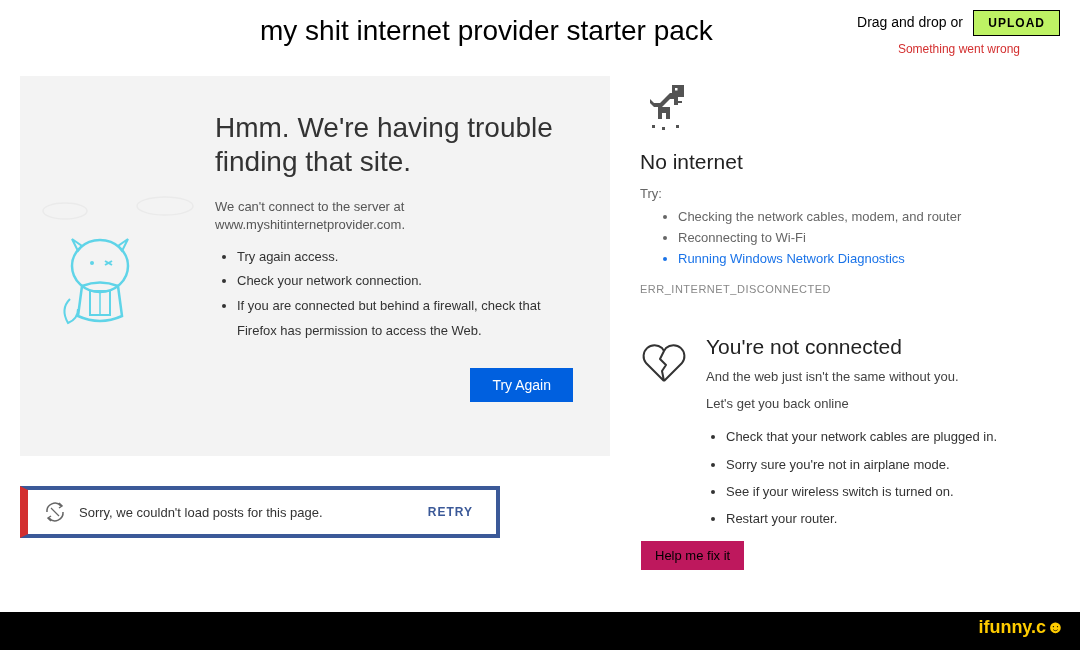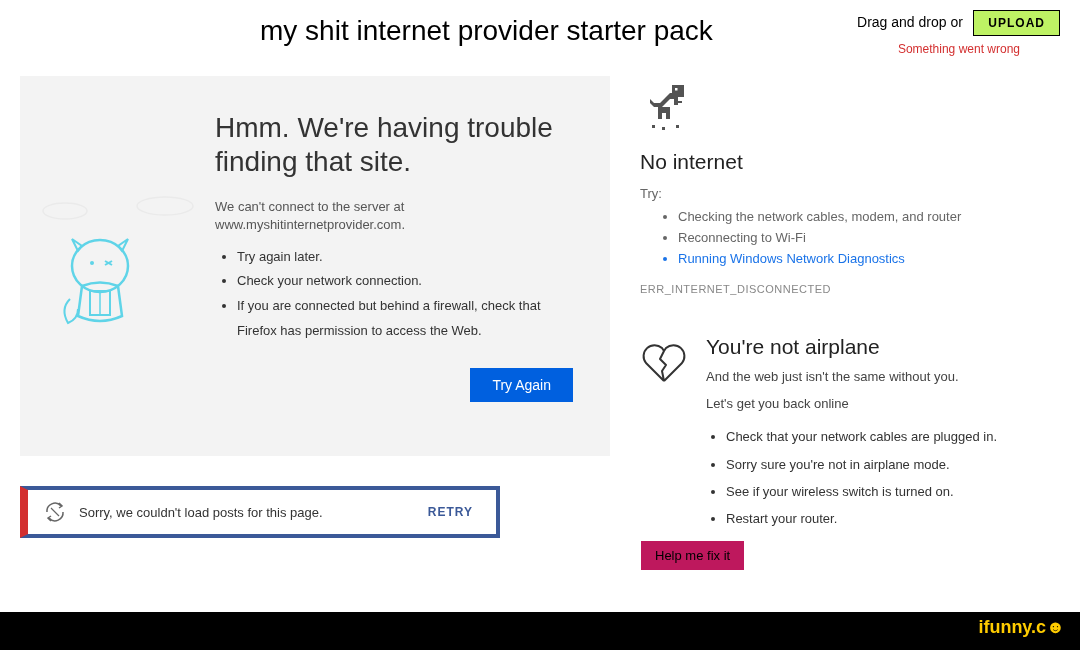--- a/index.html
+++ b/index.html
@@ -84,21 +84,21 @@
         <line x1="55" y1="34" x2="62" y2="30" stroke="#5fd4e8" stroke-width="2"></line>
         <path d="M32 55 Q50 48 68 55 L72 85 Q50 95 28 85 Z" fill="none" stroke="#5fd4e8" stroke-width="2.5"></path>
         <path d="M20 68 Q10 78 18 92 Q28 88 28 78" fill="none" stroke="#5fd4e8" stroke-width="2"></path>
         <rect x="40" y="60" width="20" height="24" fill="none" stroke="#5fd4e8" stroke-width="2"></rect>
         <line x1="50" y1="60" x2="50" y2="84" stroke="#5fd4e8" stroke-width="1.5"></line>
       </svg>
       <div class="firefox-content">
         <h2 class="firefox-title">Hmm. We're having trouble finding that site.</h2>
         <p class="firefox-sub">We can't connect to the server at www.myshitinternetprovider.com.</p>
         <ul class="firefox-list">
-          <li>Try again later.</li>
+          <li>Try again access.</li>
           <li>Check your network connection.</li>
           <li>If you are connected but behind a firewall, check that Firefox has permission to access the Web.</li>
         </ul>
         <button class="try-again-btn">Try Again</button>
         <div style="clear:both"></div>
       </div>
     </div>
 
     <div class="fb-box">
       <svg class="fb-icon" viewBox="0 0 24 24">
@@ -129,21 +129,21 @@
       <li>Reconnecting to Wi-Fi</li>
       <li class="link">Running Windows Network Diagnostics</li>
     </ul>
     <p class="chrome-code">ERR_INTERNET_DISCONNECTED</p>
     
     <div class="edge-panel">
       <svg class="heart-icon" viewBox="0 0 48 48">
         <path d="M24 42 L6 24 A11 11 0 0 1 22 9 L24 12 L20 20 L26 26 L22 32 L24 42 M24 42 L42 24 A11 11 0 0 0 26 9 L24 12" fill="none" stroke="#333" stroke-width="2" stroke-linejoin="round"></path>
       </svg>
       <div class="edge-content">
-        <h2 class="edge-title">You're not airplane</h2>
+        <h2 class="edge-title">You're not connected</h2>
         <p class="edge-sub">And the web just isn't the same without you.</p>
         <p class="edge-sub2">Let's get you back online</p>
         <ul class="edge-list">
           <li>Check that your network cables are plugged in.</li>
           <li>Sorry sure you're not in airplane mode.</li>
           <li>See if your wireless switch is turned on.</li>
           <li>Restart your router.</li>
         </ul>
         <button class="help-btn">Help me fix it</button>
       </div>

